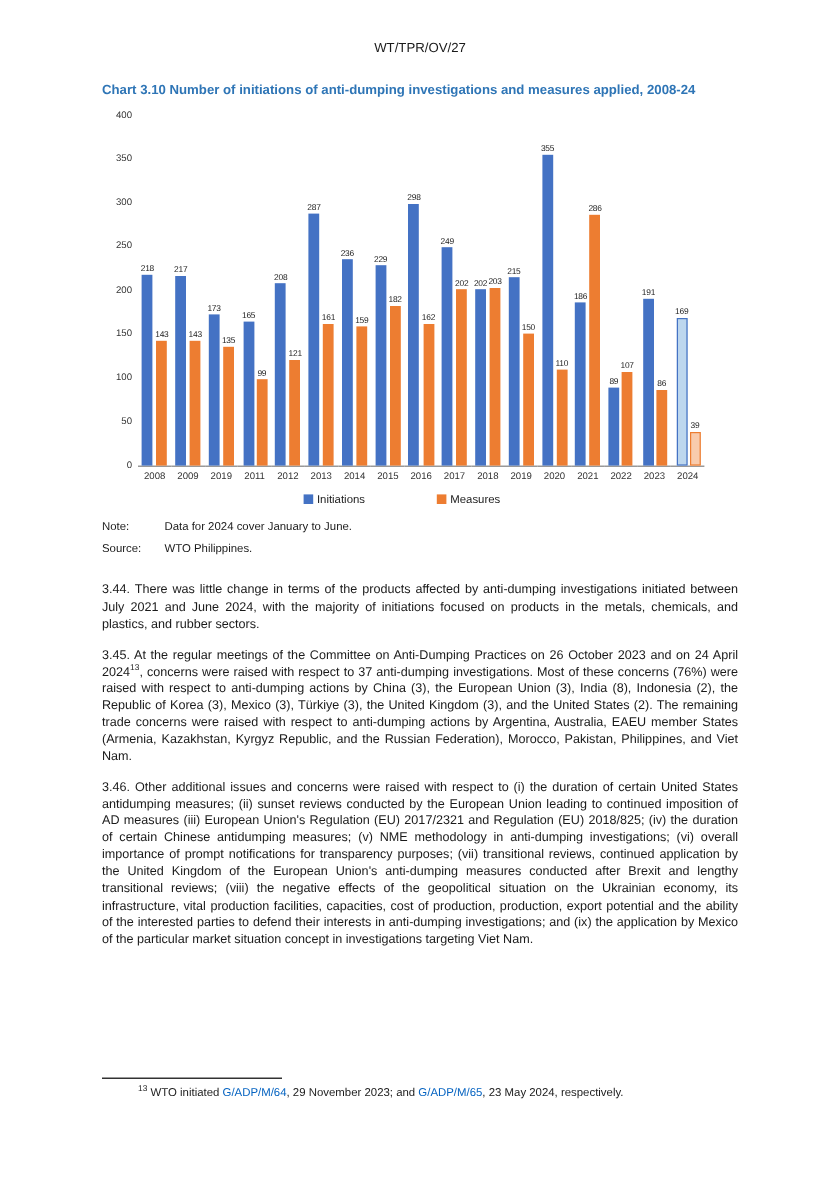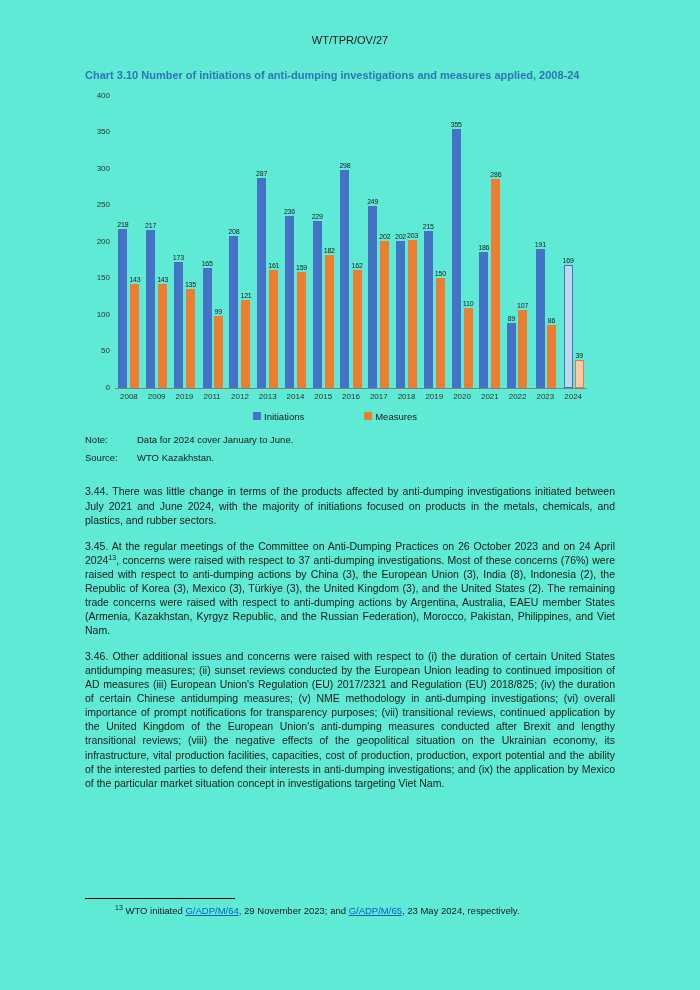--- a/index.html
+++ b/index.html
@@ -1,18 +1,18 @@
 <!DOCTYPE html>
 <html><head>
 <meta charset="utf-8">
 <style>
   * { margin:0; padding:0; box-sizing:border-box; }
   body { background:#e8e8e8; font-family:"Liberation Sans", sans-serif; }
   .page {
-    width:700px; height:990px; margin:0 auto; background:#5eead4;
+    width:700px; height:990px; margin:0 auto; background:#ffffff;
     position:relative; color:#1a1a1a;
     padding:34px 85px 0 85px;
   }
   .doc-header { text-align:center; font-size:11px; }
   .page-num { text-align:center; font-size:11px; margin-top:14px; }
   .chart-title {
     margin-top:22px; font-size:11px; font-weight:bold; color:#2E75B6;
     line-height:1.35;
   }
   
@@ -42,21 +42,21 @@
   .notes { margin-top:12px; }
   
   .para {
     margin-top:12px; font-size:10.5px; line-height:1.34; text-align:justify;
   }
   sup.ref { font-size:7px; vertical-align:super; line-height:0; }
   
   .footnote-block { position:absolute; left:85px; right:85px; bottom:72px; }
   .fn-rule { width:150px; border-top:1px solid #000; margin-bottom:6px; }
   .footnote { font-size:9.5px; line-height:1.35; padding-left:30px; }
-  .footnote a { color:#0563C1; text-decoration:underline; cursor:pointer;margin-top:40px; }
+  .footnote a { color:#0563C1; cursor:pointer;margin-top:40px; }
 </style>
 </head>
 <body>
 
 <div class="page">
 
   <div class="doc-header">WT/TPR/OV/27</div>
 
   <div class="chart-title">Chart 3.10 Number of initiations of anti-dumping investigations and measures applied, 2008-24</div>
 
@@ -309,21 +309,21 @@
       </div>
   </div>
 
   <div class="notes">
     <div class="note-row">
       <span class="nl">Note:</span>
       <span>Data for 2024 cover January to June.</span>
     </div>
     <div class="note-row">
       <span class="nl">Source:</span>
-      <span>WTO Kazakhstan.</span>
+      <span>WTO Philippines.</span>
     </div>
   </div>
 
   <p class="para" style="margin-top:20px;">3.44.  There was little change in terms of the products affected by anti-dumping investigations initiated between July 2021 and June 2024, with the majority of initiations focused on products in the metals, chemicals, and plastics, and rubber sectors.</p>
 
   <p class="para"><span>3.45.  At the regular meetings of the Committee on Anti-Dumping Practices on 26 October 2023 and on 24 April 2024</span><sup class="ref">13</sup><span>, concerns were raised with respect to 37 anti-dumping investigations. Most of these concerns (76%) were raised with respect to anti-dumping actions by China (3), the European Union (3), India (8), Indonesia (2), the Republic of Korea (3), Mexico (3), Türkiye (3), the United Kingdom (3), and the United States (2). The remaining trade concerns were raised with respect to anti-dumping actions by Argentina, Australia, EAEU member States (Armenia, Kazakhstan, Kyrgyz Republic, and the Russian Federation), Morocco, Pakistan, Philippines, and Viet Nam.</span></p>
 
   <p class="para">3.46.  Other additional issues and concerns were raised with respect to (i) the duration of certain United States antidumping measures; (ii) sunset reviews conducted by the European Union leading to continued imposition of AD measures (iii) European Union's Regulation (EU) 2017/2321 and Regulation (EU) 2018/825; (iv) the duration of certain Chinese antidumping measures; (v) NME methodology in anti-dumping investigations; (vi) overall importance of prompt notifications for transparency purposes; (vii) transitional reviews, continued application by the United Kingdom of the European Union's anti-dumping measures conducted after Brexit and lengthy transitional reviews; (viii) the negative effects of the geopolitical situation on the Ukrainian economy, its infrastructure, vital production facilities, capacities, cost of production, production, export potential and the ability of the interested parties to defend their interests in anti-dumping investigations; and (ix) the application by Mexico of the particular market situation concept in investigations targeting Viet Nam.</p>
 
   <div class="footnote-block">

